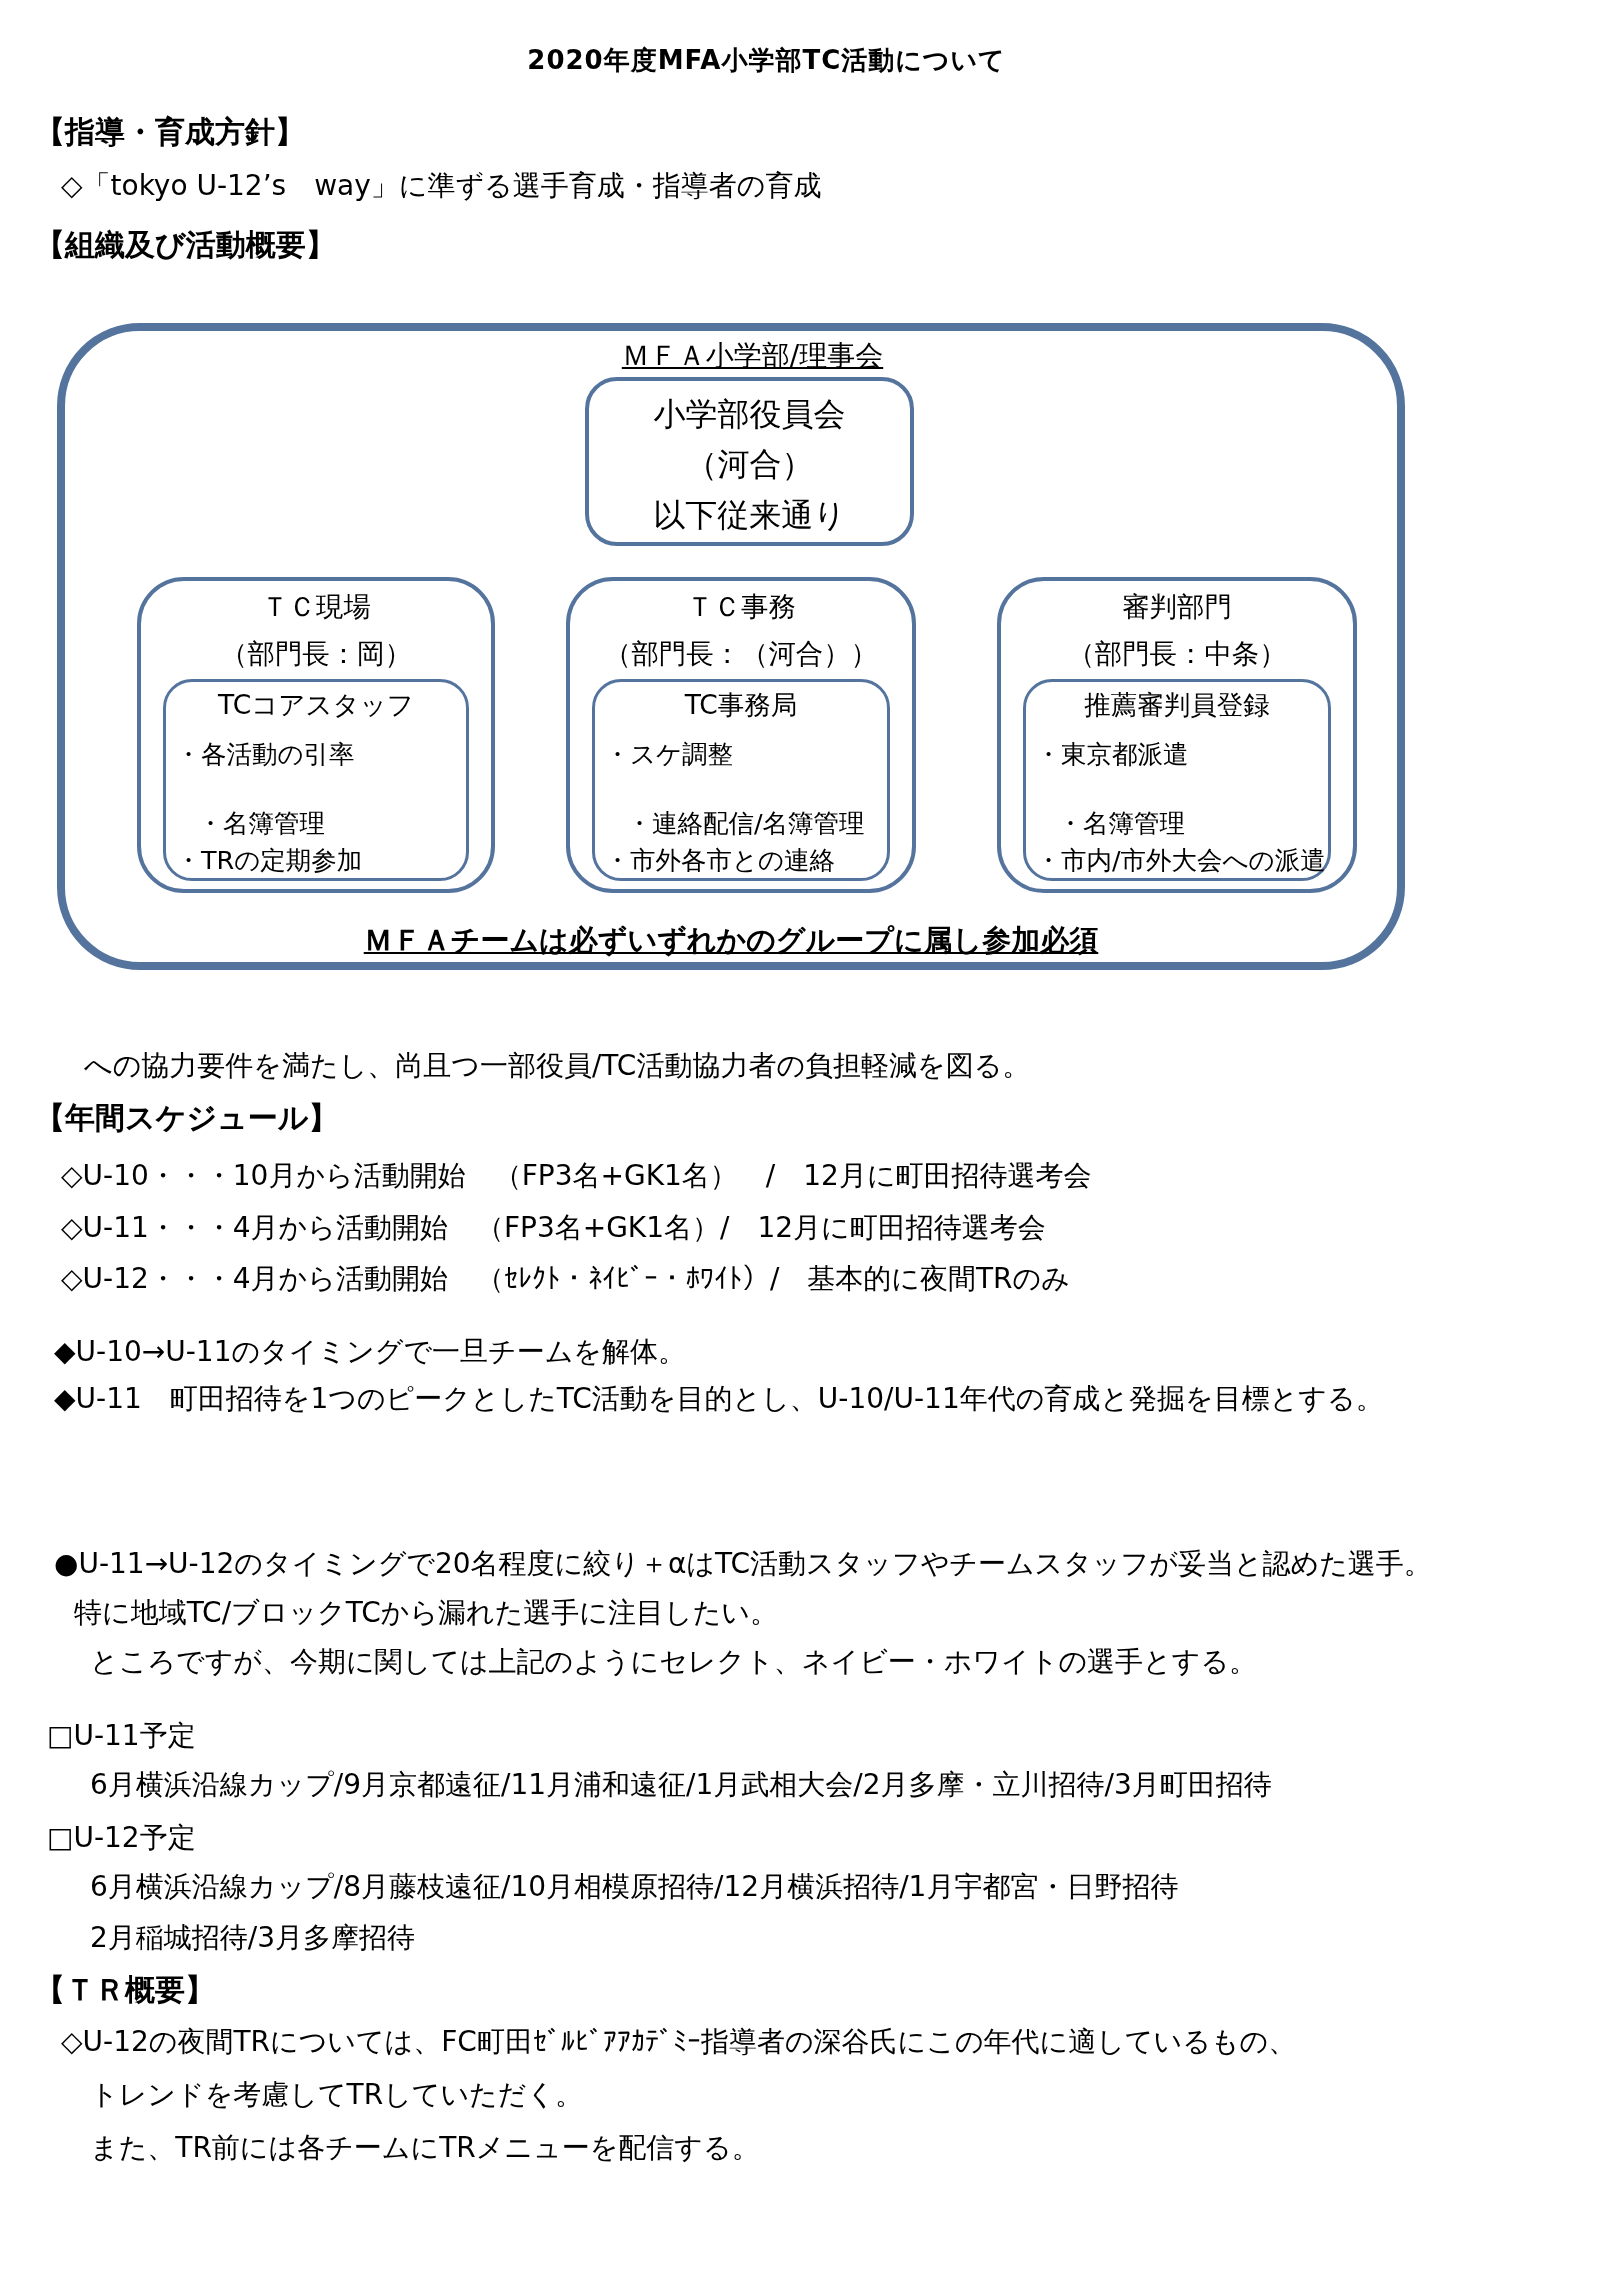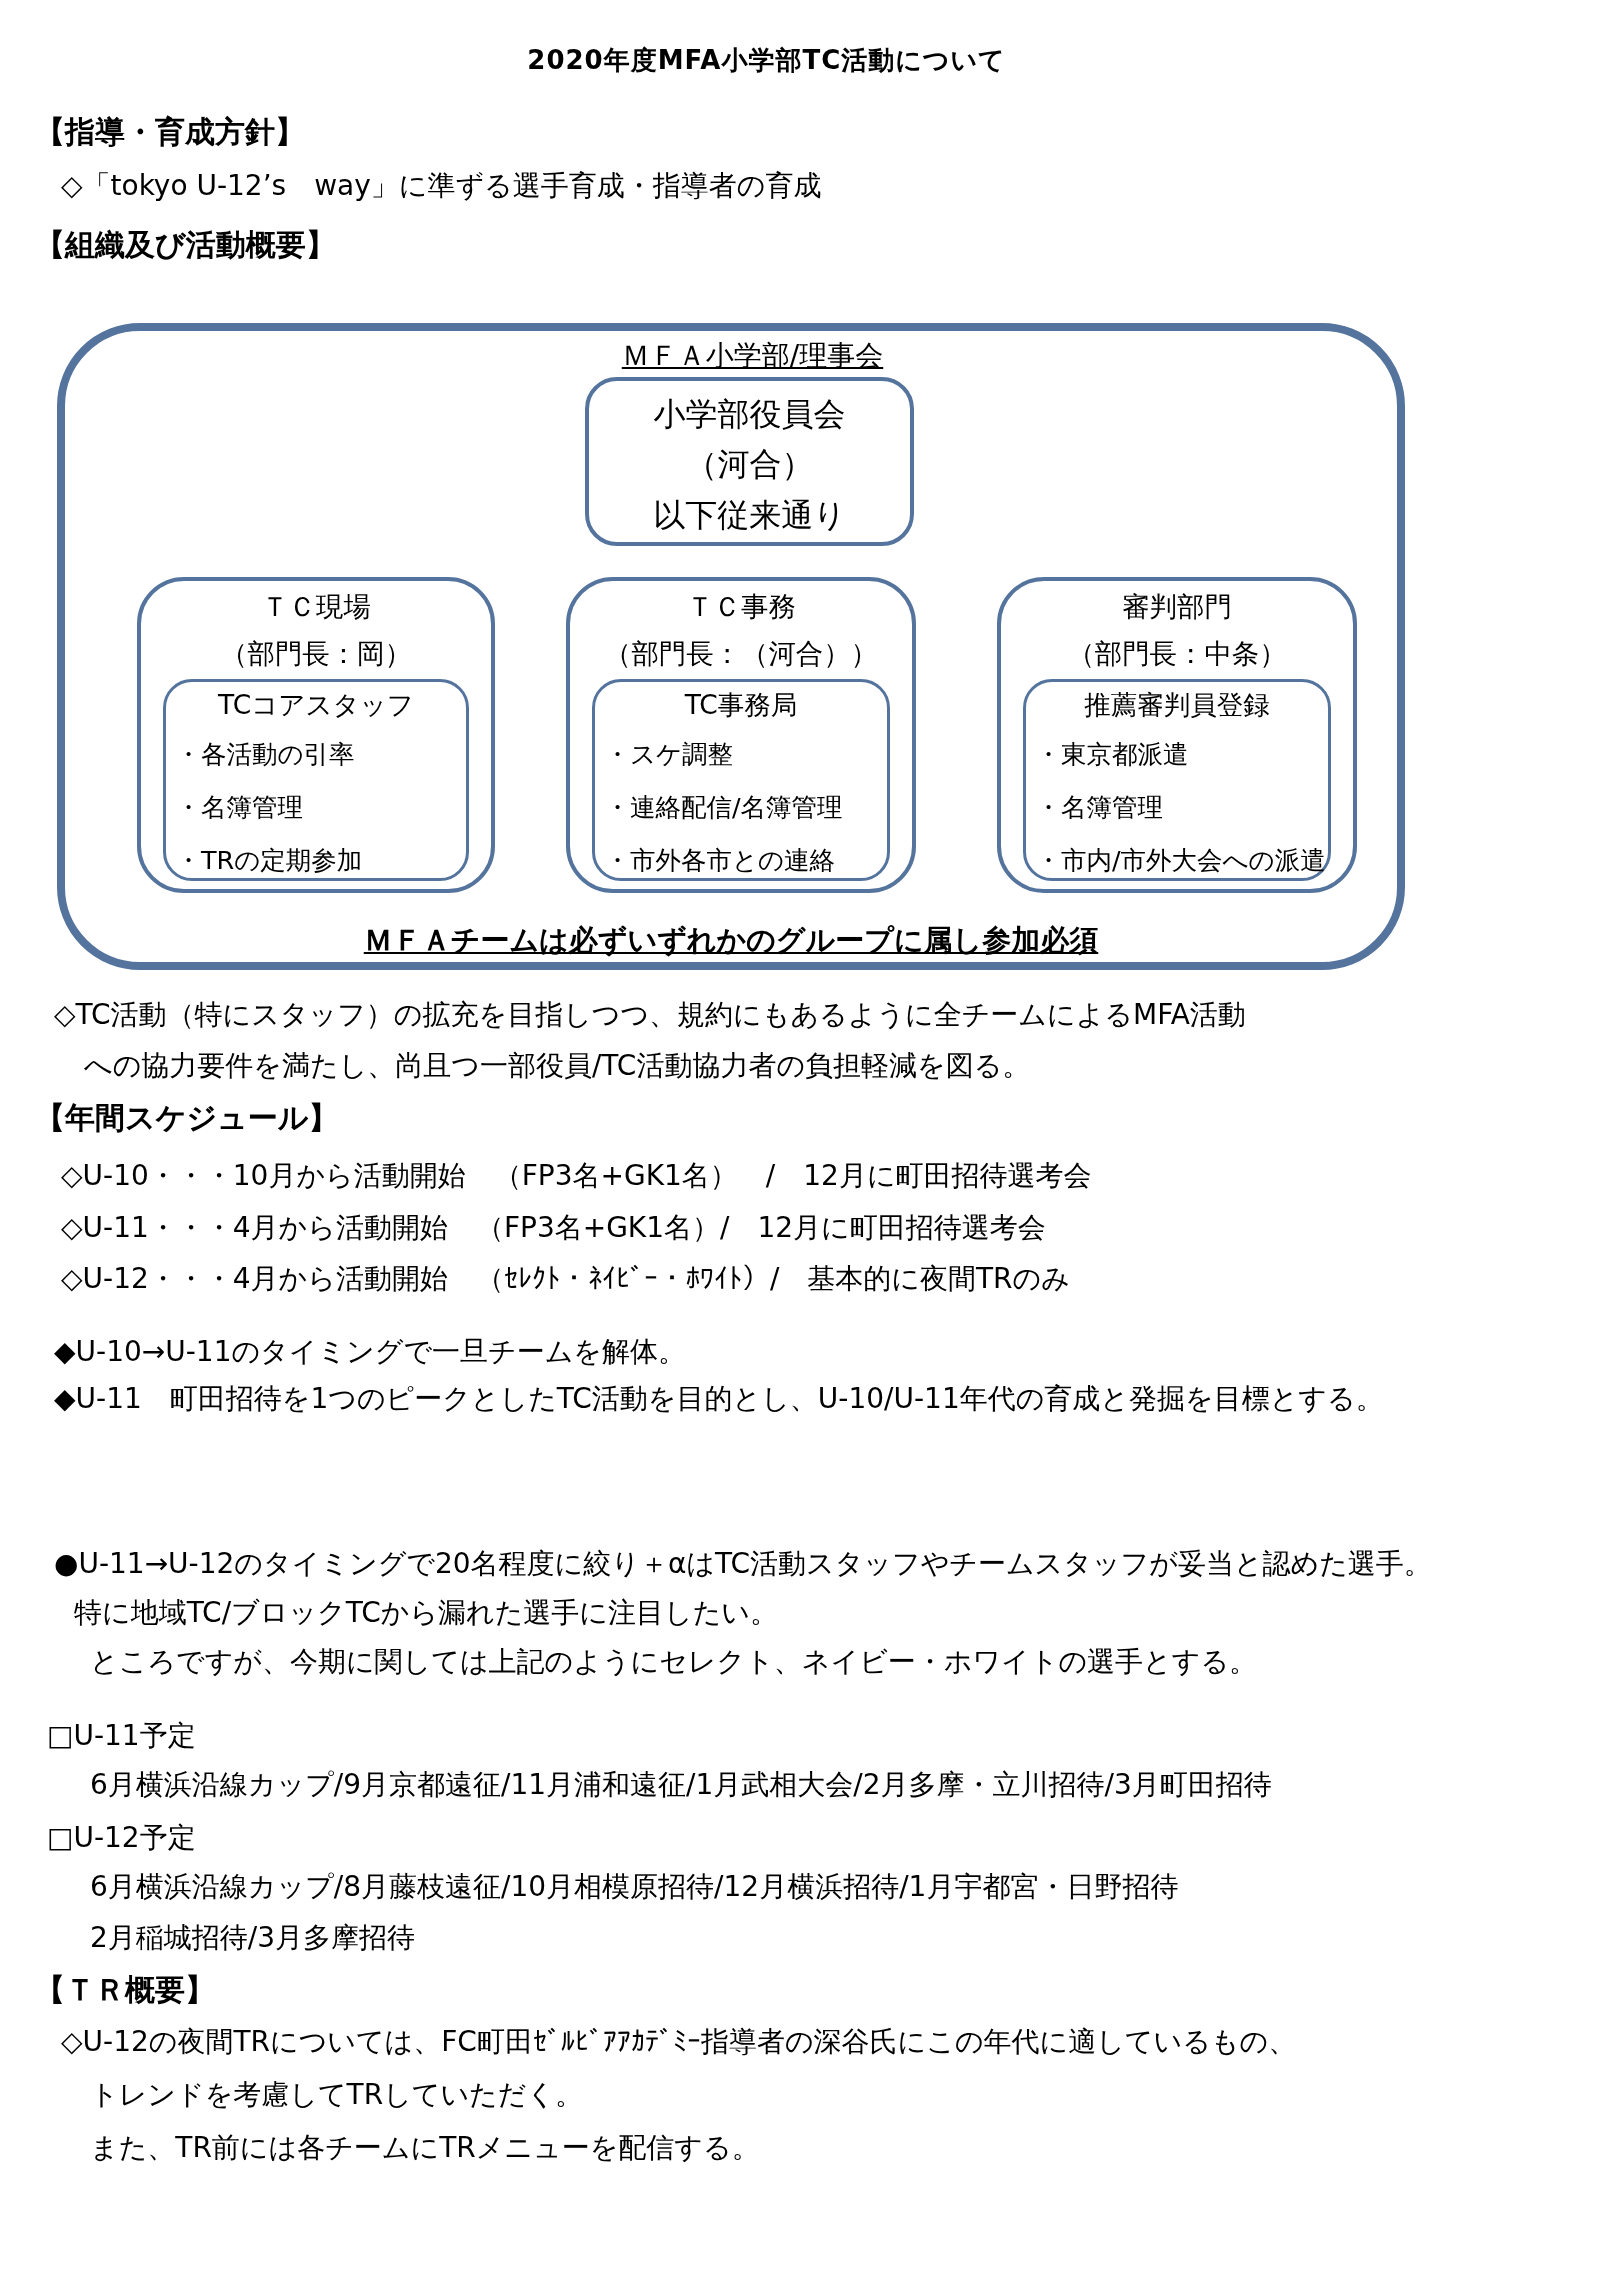--- a/index.html
+++ b/index.html
@@ -37,21 +37,21 @@
     border:4.9px solid var(--chart-border); border-radius:47px; box-sizing:border-box;
   }
   .g-title  { position:absolute; top:7.8px;  left:0; right:0; text-align:center; font-size:27.4px; }
   .g-chief  { position:absolute; top:55px; left:0; right:0; text-align:center; font-size:27.4px; }
   .g-inner {
     position:absolute; left:21.6px; right:21.6px; top:98px; bottom:7.8px;
     border:3.9px solid var(--chart-border); border-radius:29px; box-sizing:border-box;
   }
   .g-inner-title { position:absolute; top:4.9px; left:0; right:0; text-align:center; font-size:26.5px; }
   .g-item { position:absolute; left:9.8px; font-size:25.5px; white-space:nowrap; }
-  .g-item.i0 { top:55px; } .g-item.i1 { top:108px; } .g-item.i2 { top:161px; }
+  .g-item.i0 { top:55px; } .g-item.i1 { top:124px;margin-left:22px; } .g-item.i2 { top:161px; }
   .chart-footer {
     position:absolute; left:0; right:0; bottom:1px; text-align:center;
     font-weight:bold; font-size:29px; text-decoration:underline;
   }
 </style>
 </head>
 <body>
 
 <div class="page">
 
@@ -100,21 +100,20 @@
         <div class="g-inner-title">推薦審判員登録</div>
         <div class="g-item i0">・東京都派遣</div>
         <div class="g-item i1">・名簿管理</div>
         <div class="g-item i2">・市内/市外大会への派遣</div>
       </div>
     </div>
 
     <div class="chart-footer">ＭＦＡチームは必ずいずれかのグループに属し参加必須</div>
   </div>
 
-  <div class="t" style="left:54px; top:996px">◇TC活動（特にスタッフ）の拡充を目指しつつ、規約にもあるように全チームによるMFA活動</div>
   <div class="t" style="left:84px; top:1047px">への協力要件を満たし、尚且つ一部役員/TC活動協力者の負担軽減を図る。</div>
 
   <div class="h" style="top:1098px">【年間スケジュール】</div>
   <div class="t" style="left:61px; top:1157px">◇U-10・・・10月から活動開始　（FP3名+GK1名）　/　12月に町田招待選考会</div>
   <div class="t" style="left:61px; top:1209px">◇U-11・・・4月から活動開始　（FP3名+GK1名）/　12月に町田招待選考会</div>
   <div class="t" style="left:61px; top:1260px">◇U-12・・・4月から活動開始　（ｾﾚｸﾄ・ﾈｲﾋﾞｰ・ﾎﾜｲﾄ）/　基本的に夜間TRのみ</div>
 
   <div class="t" style="left:54px; top:1333px">◆U-10→U-11のタイミングで一旦チームを解体。</div>
   <div class="t" style="left:54px; top:1380px">◆U-11　町田招待を1つのピークとしたTC活動を目的とし、U-10/U-11年代の育成と発掘を目標とする。</div>
 

